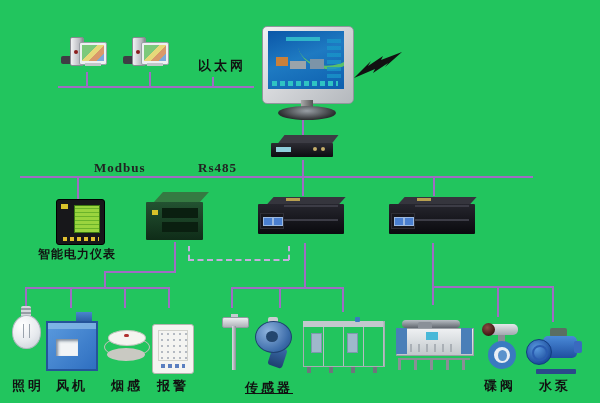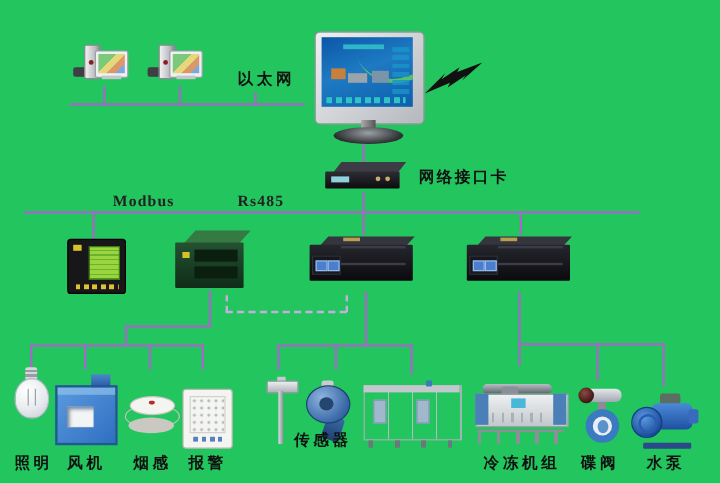--- a/index.html
+++ b/index.html
@@ -208,30 +208,30 @@
   </svg>
 
 
   <div class="abs nic">
     <div class="nic-top"></div>
     <div class="nic-front"></div>
     <div class="nic-tag"></div>
     <div class="nic-led" style="left:42px;"></div>
     <div class="nic-led" style="left:50px;"></div>
   </div>
-  <div class="lbl" style="left:349px;top:139px;letter-spacing:2px;">网络接口卡</div>
 
   <div class="lbl bus-lbl" style="left:94px;top:160px;">Modbus</div>
   <div class="lbl bus-lbl" style="left:198px;top:160px;">Rs485</div>
 
   <div class="abs meter">
     <div class="chip"></div>
     <div class="disp"></div>
     <div class="keys"></div>
   </div>
+  <div class="lbl meter-lbl" style="left:38px;top:246px;">智能电力仪表</div>
 
   <div class="abs gplc">
     <div class="g-top"></div>
     <div class="g-front"></div>
     <div class="g-dot"></div>
     <div class="g-slot"></div>
   </div>
 
   <div class="abs bplc" style="left:258px;top:195px;">
     <div class="b-top"></div>
@@ -316,18 +316,17 @@
     <div class="pm-front"></div>
     <div class="pm-ring"></div>
     <div class="pm-out"></div>
     <div class="pm-base"></div>
   </div>
 
   <div class="lbl dev-lbl center" style="left:28px;top:377px;">照明</div>
   <div class="lbl dev-lbl center" style="left:72px;top:377px;">风机</div>
   <div class="lbl dev-lbl center" style="left:127px;top:377px;">烟感</div>
   <div class="lbl dev-lbl center" style="left:173px;top:377px;">报警</div>
-  <div class="lbl dev-lbl center" style="left:269px;top:358px;">传感器</div>
-  <div class="lbl dev-lbl center" style="left:435px;top:377px;">冷冻机组</div>
+  <div class="lbl dev-lbl center" style="left:269px;top:379px;text-decoration:underline;">传感器</div>
   <div class="lbl dev-lbl center" style="left:500px;top:377px;">碟阀</div>
   <div class="lbl dev-lbl center" style="left:555px;top:377px;">水泵</div>
 
 </div>
 
 </body></html>

